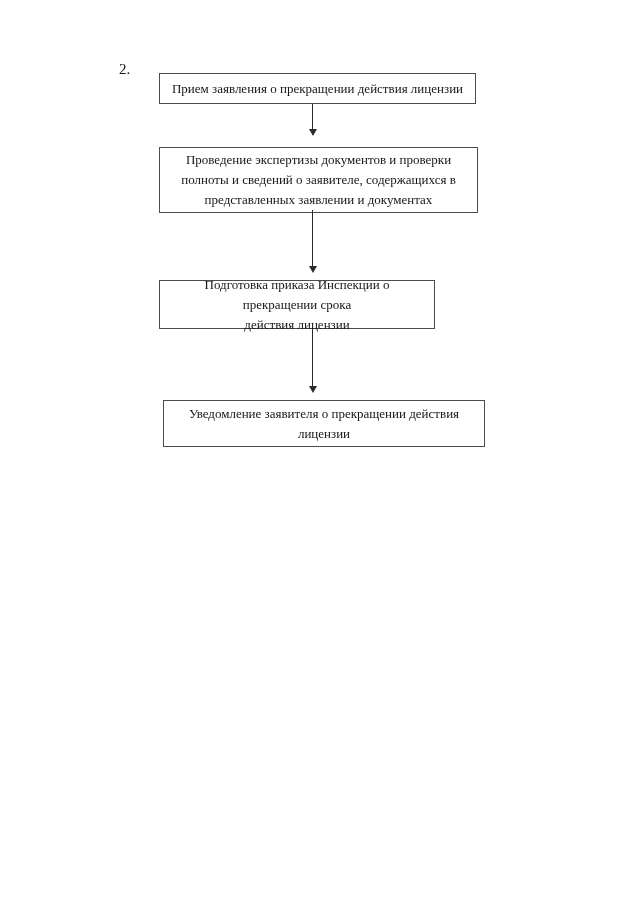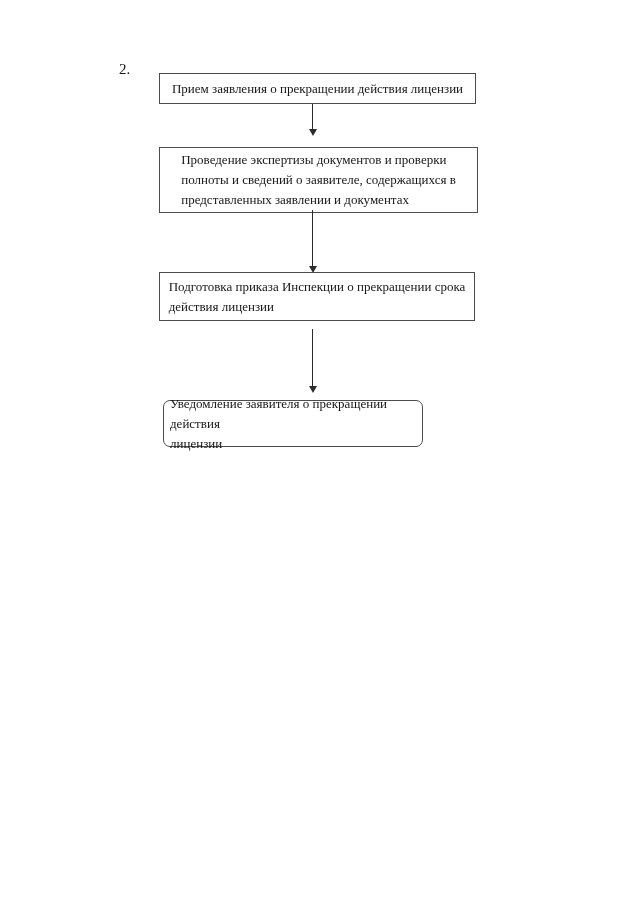--- a/index.html
+++ b/index.html
@@ -25,33 +25,33 @@
     color: #161616;
   }
   .flow-box {
     position: absolute;
     box-sizing: border-box;
     border: 1px solid #4c4c4c;
     background: #ffffff;
     display: flex;
     align-items: center;
     justify-content: center;
-    text-align: left;
+    text-align: center;
     padding: 1px 6px;
   }
   .box-text {
     font-size: 13px;
     line-height: 20px;
     white-space: pre-line;
     color: #161616;
   }
   .box1 { left: 159px; top: 73px;  width: 317px; height: 31px; }
   .box2 { left: 159px; top: 147px; width: 319px; height: 66px; }
-  .box3 { left: 159px; top: 272px; width: 316px; height: 49px; }
-  .box4 { left: 163px; top: 400px; width: 260px; height: 47px; border-radius: 7px; }
+  .box3 { left: 159px; top: 280px; width: 276px; height: 49px; }
+  .box4 { left: 163px; top: 400px; width: 322px; height: 47px; }
 
   .arrow {
     position: absolute;
     width: 9px;
     display: flex;
     flex-direction: column;
     align-items: center;
   }
   .arrow-line {
     width: 1px;

